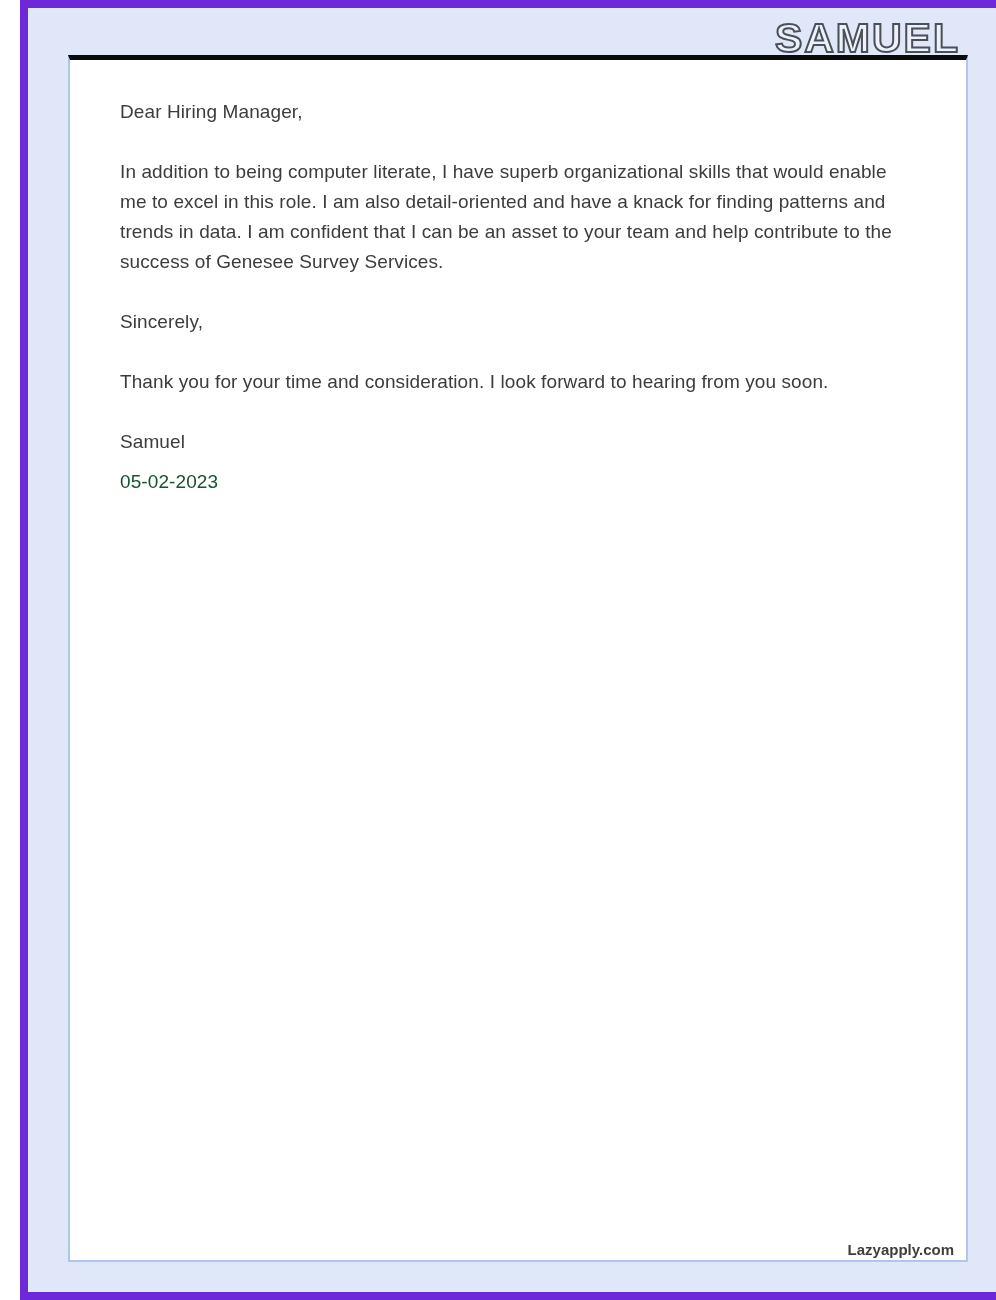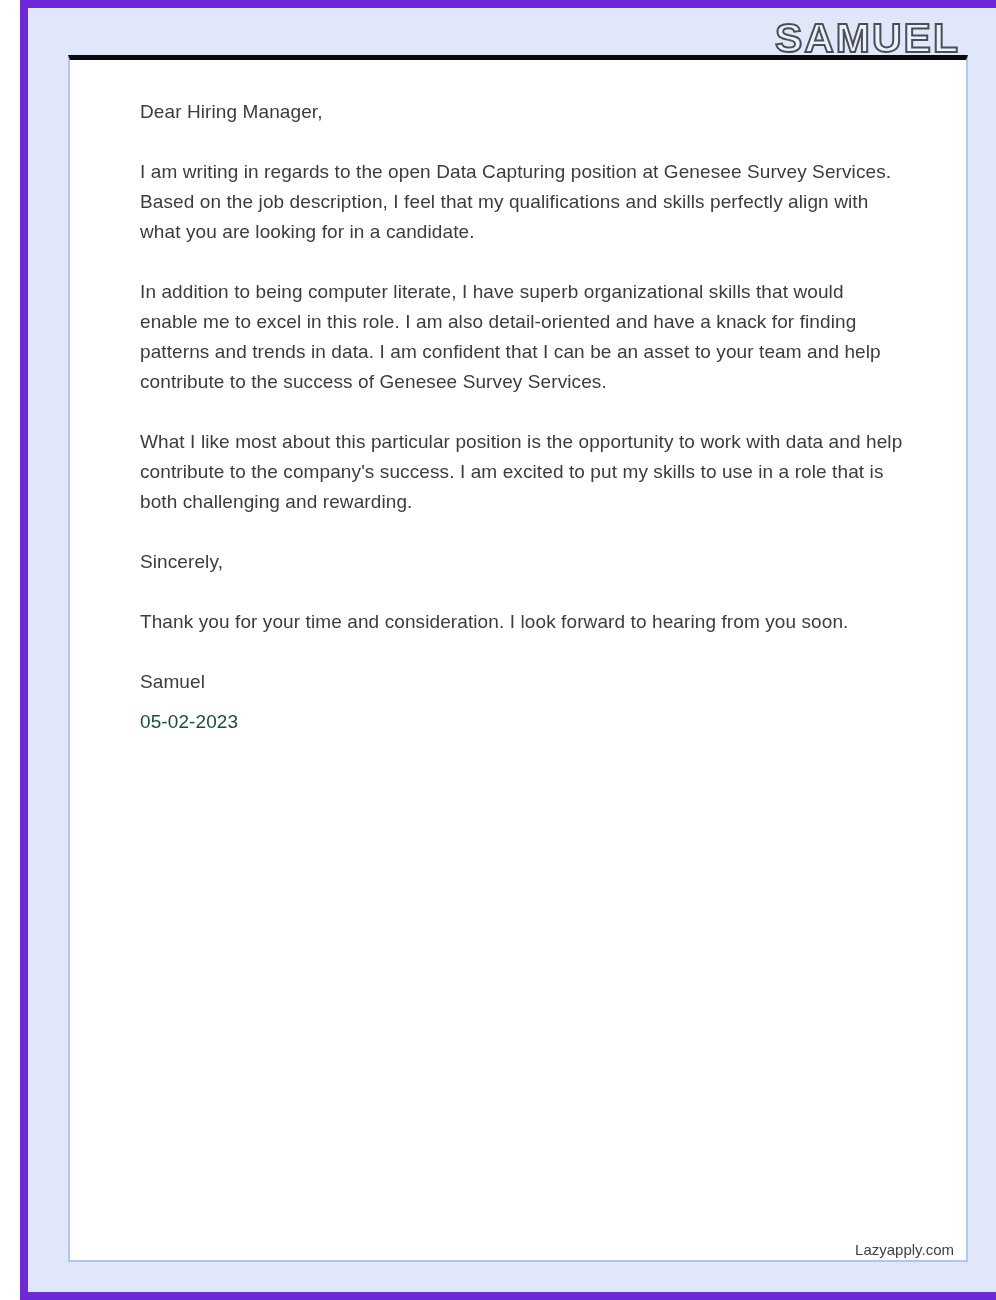--- a/index.html
+++ b/index.html
@@ -35,21 +35,21 @@
     left: 40px;   
     top: 47px;    
     width: 900px;
     height: 1207px;
     box-sizing: border-box;
     background: #ffffff;
     border-top: 5px solid #0a0a0a;
     border-left: 2px solid #b0c6ee;
     border-right: 2px solid #b0c6ee;
     border-bottom: 2px solid #b0c6ee;
-    padding: 37px 62px 0 70px;
+    padding: 37px 62px 0 50px;
   }
   .letter p {
     margin: 0 0 30px 0;
     font-size: 19px;
     line-height: 30px;
     font-weight: 300;
     color: #3c3c3c;
     letter-spacing: 0.1px;
   }
   .letter p.signature-name {
@@ -57,41 +57,39 @@
   }
   .letter p.letter-date {
     color: #14532d;
     margin-bottom: 0;
   }
   .footer-brand {
     position: absolute;
     right: 12px;
     bottom: 2px;
     font-size: 15px;
-    font-weight: 400;
+    font-weight: 700;
     color: #3f3f3f;
     text-decoration: none;
   }
 </style>
 </head>
 <body>
 
 <div class="page">
 
   <div class="brand-name">SAMUEL</div>
 
   <div class="letter">
 
     <p>Dear Hiring Manager,</p>
 
-    <p>I am writing in regards to the open Data Capturing position at Genesee Survey Services. Based on the job description, I feel that my qualifications and skills perfectly align with what you are looking for in a candidate.</p>
 
     <p>In addition to being computer literate, I have superb organizational skills that would enable me to excel in this role. I am also detail-oriented and have a knack for finding patterns and trends in data. I am confident that I can be an asset to your team and help contribute to the success of Genesee Survey Services.</p>
 
-    <p>What I like most about this particular position is the opportunity to work with data and help contribute to the company's success. I am excited to put my skills to use in a role that is both challenging and rewarding.</p>
 
     <p>Sincerely,</p>
 
     <p>Thank you for your time and consideration. I look forward to hearing from you soon.</p>
 
     <p class="signature-name">Samuel</p>
 
     <p class="letter-date">05-02-2023</p>
 
     <a href="#" class="footer-brand">Lazyapply.com</a>

